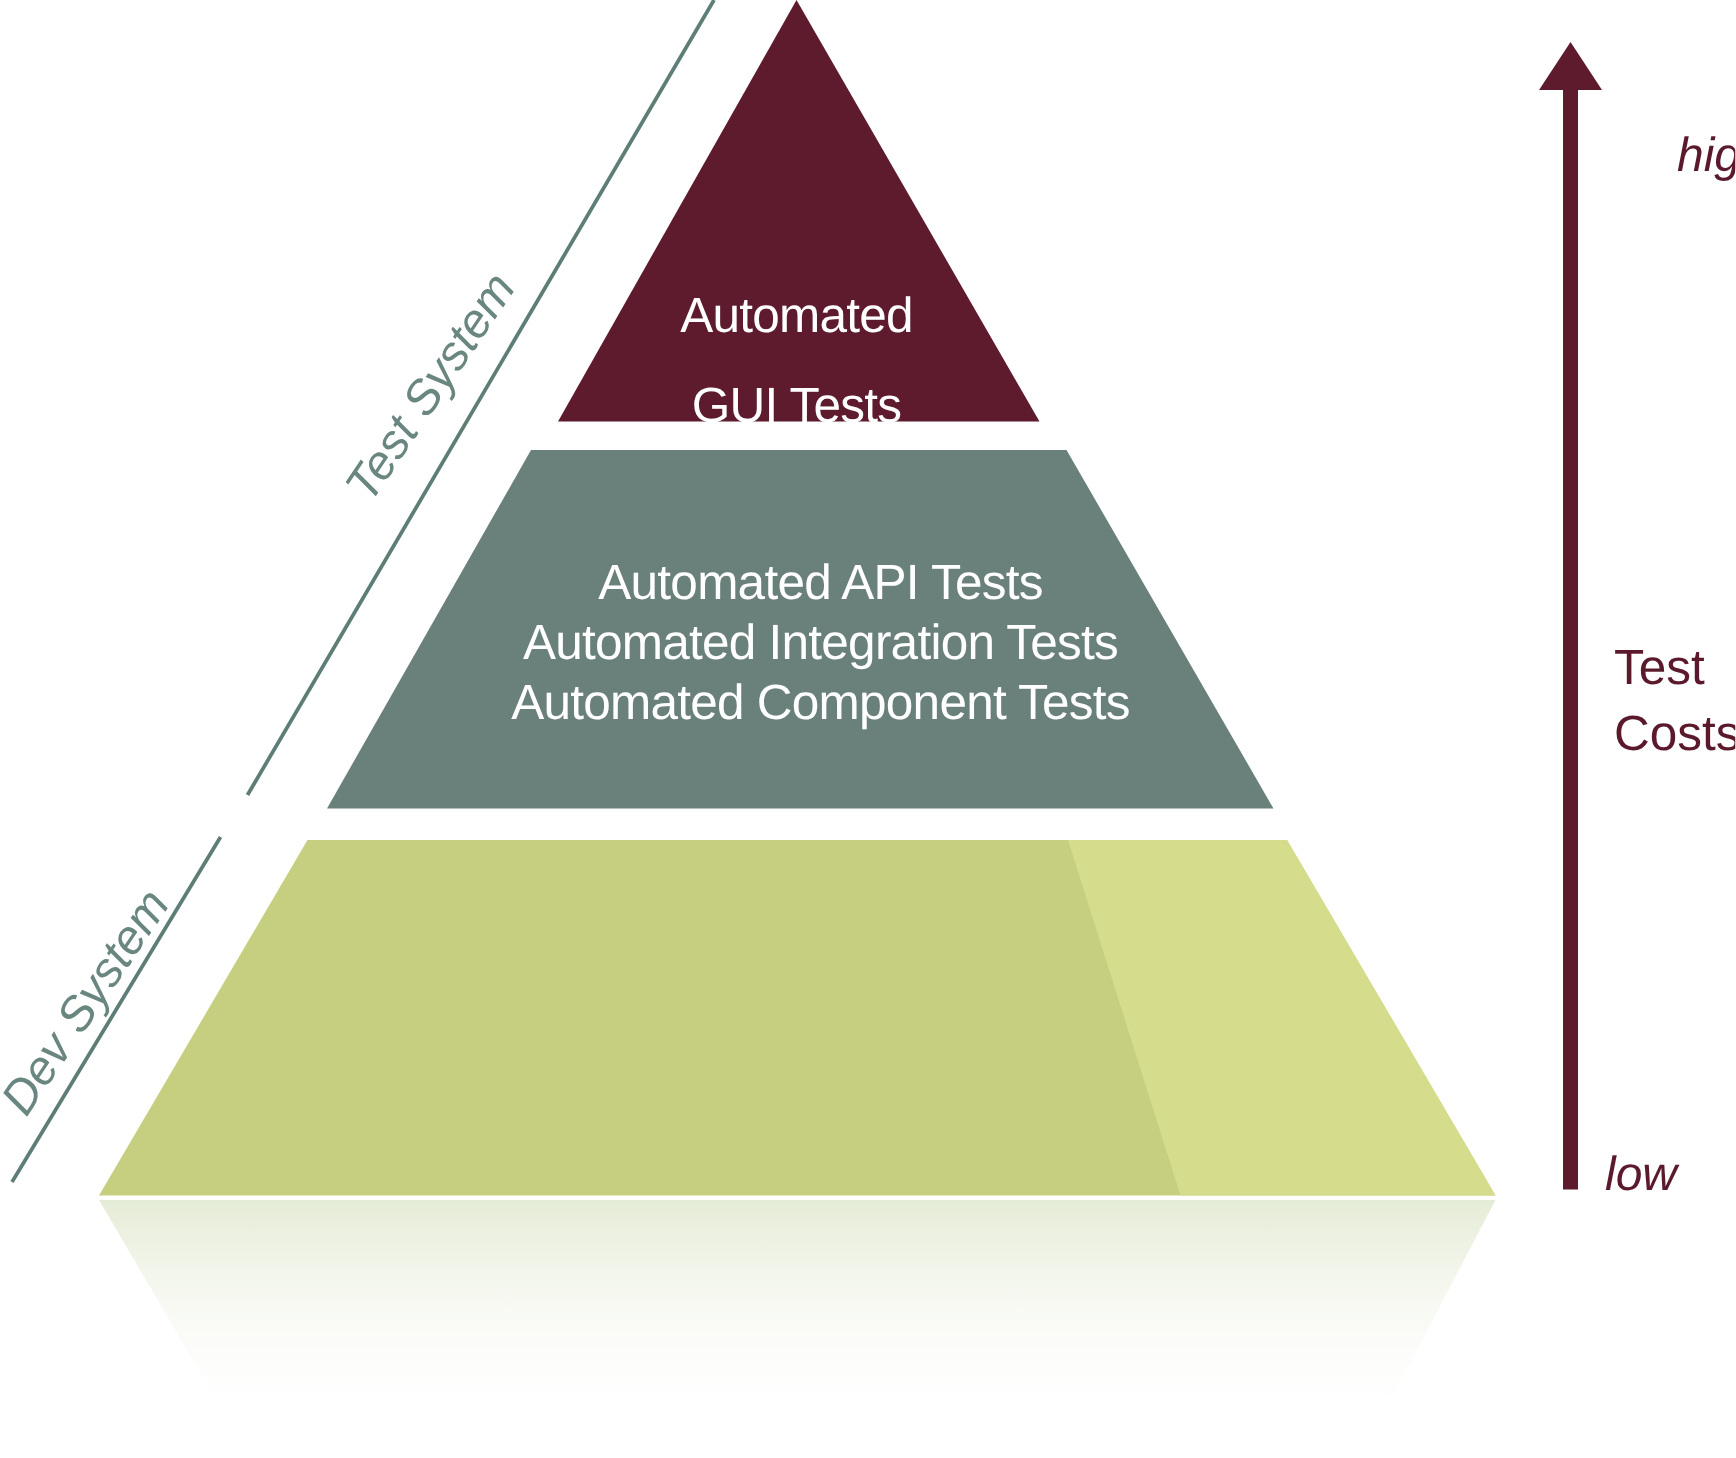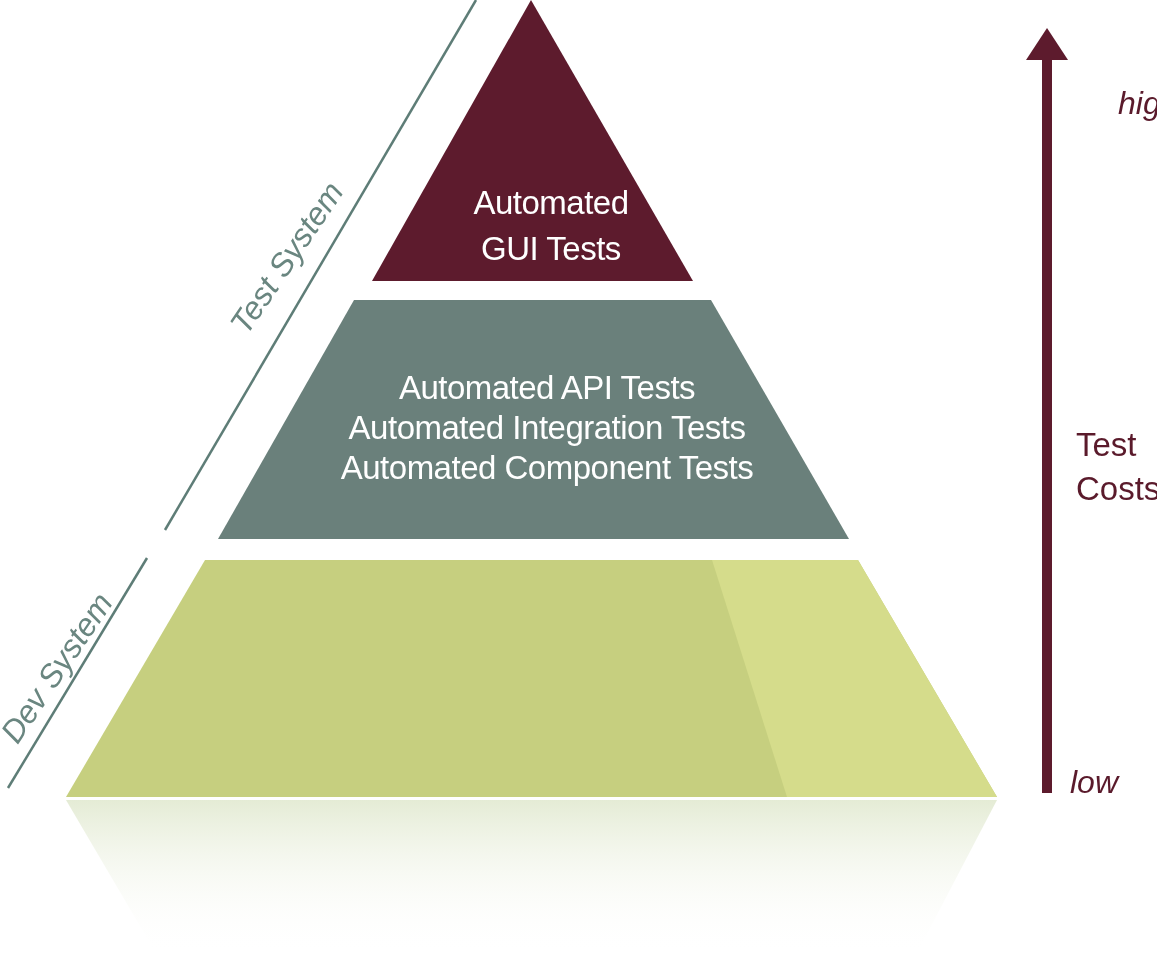--- a/index.html
+++ b/index.html
@@ -21,22 +21,22 @@
     top: 0;
   }
   .tier-label {
     position: absolute;
     text-align: center;
     white-space: pre-line;
     letter-spacing: -0.5px;
     pointer-events: none;
   }
   #tier-gui-label {
-    left: 351px; top: 180px; width: 400px;
-    font-size: 33px; line-height: 46px; color: #ffffff;
+    left: 331px; top: 180px; width: 400px;
+    font-size: 33px; line-height: 60px; color: #ffffff;
   }
   #tier-service-label {
     left: 272px; top: 368px; width: 550px;
     font-size: 33px; line-height: 40px; color: #ffffff;
   }
   #tier-unit-label {
     left: 331px; top: 678px; width: 400px;
     font-size: 34px; line-height: 40px; color: #5A1A2B;
   }
   .side-label {

